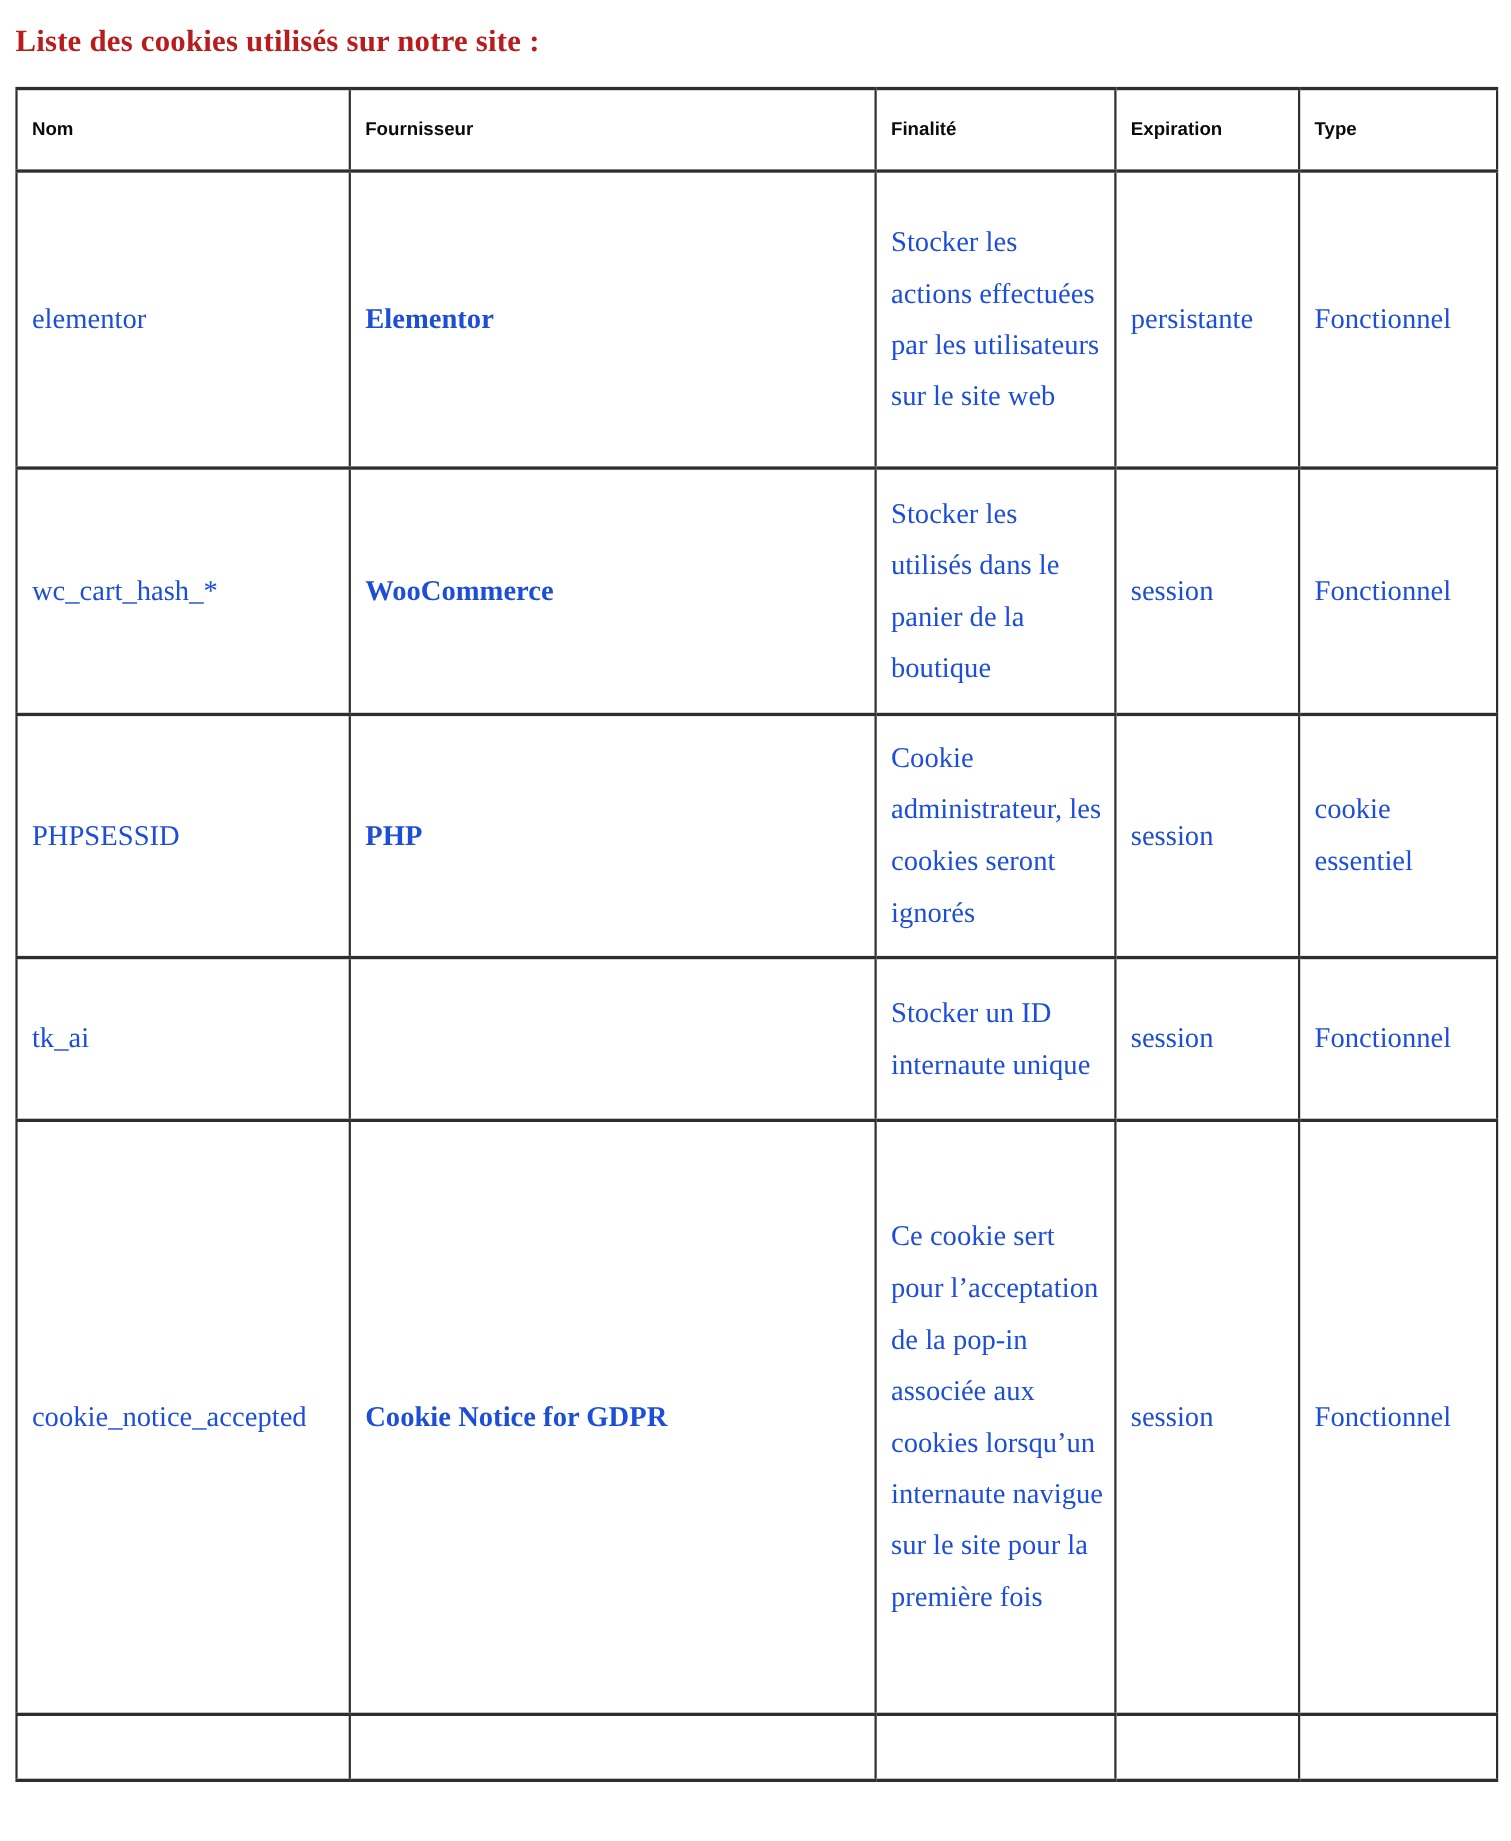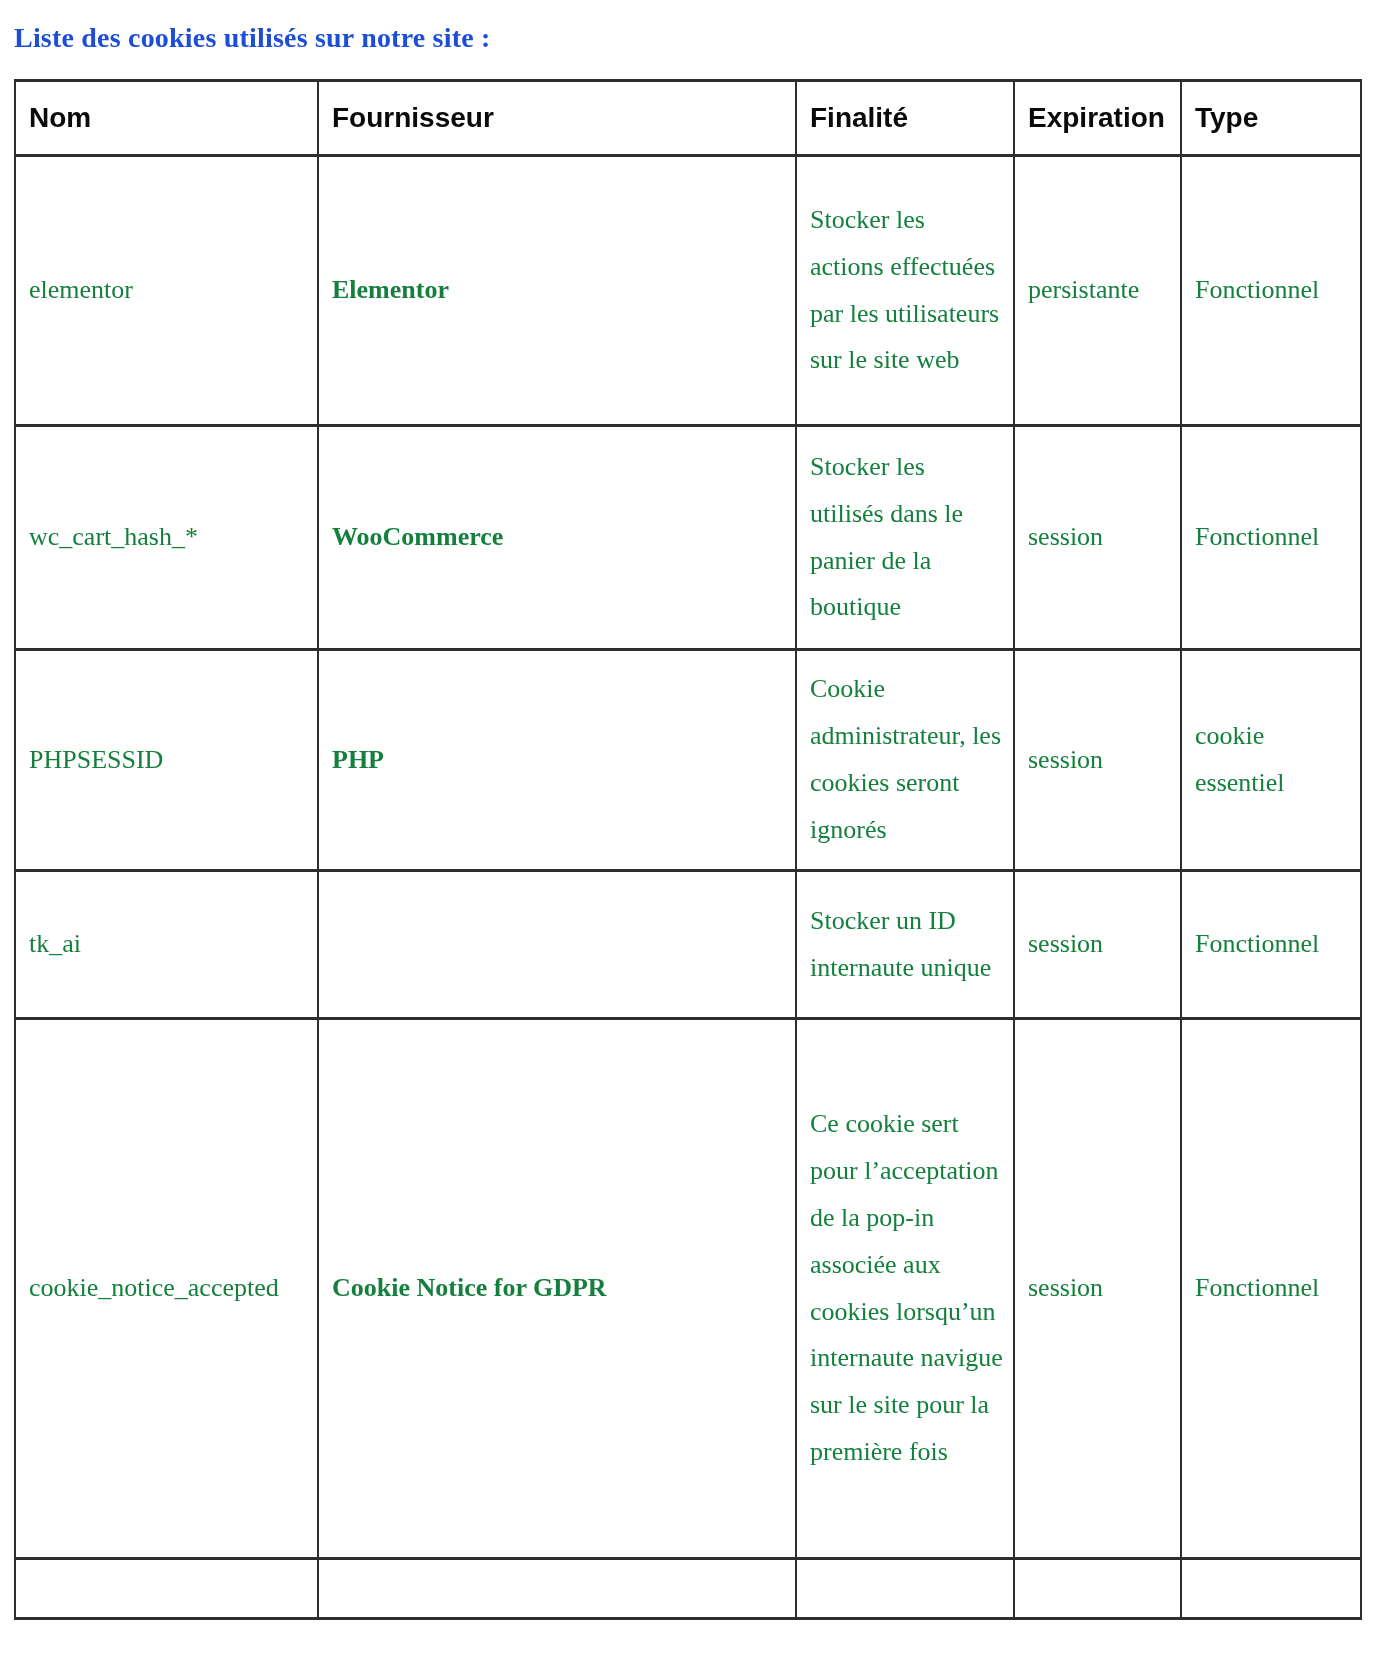--- a/index.html
+++ b/index.html
@@ -11,52 +11,52 @@
     width: 1374px;
     height: 1674px;
     overflow: hidden;
     font-family: "Liberation Serif", serif;
   }
   .page-title {
     margin: 22px 0 0 14px;
     font-family: "Liberation Serif", serif;
     font-size: 28px;
     font-weight: bold;
-    color: #1d4ed8;
+    color: #b91c1c;
     letter-spacing: 0.2px;
   }
   table.cookie-table {
     margin: 25px 0 0 14px;
     width: 1346px;
     border-collapse: collapse;
     table-layout: fixed;
   }
   .cookie-table th,
   .cookie-table td {
     border-left: 2px solid #2e2e2e;
     border-right: 2px solid #2e2e2e;
     border-top: 3px solid #2e2e2e;
     border-bottom: 3px solid #2e2e2e;
     text-align: left;
     vertical-align: middle;
     overflow: hidden;
   }
   .cookie-table th {
     font-family: "Liberation Sans", sans-serif;
-    font-size: 28px;
+    font-size: 17px;
     font-weight: 700;
     color: #0a0a0a;
     height: 72px;
     padding: 0 10px 0 13px;
   }
   .cookie-table td {
     font-family: "Liberation Serif", serif;
     font-size: 26px;
     line-height: 1.8;
-    color: #15803d;
+    color: #1d4ed8;
     padding: 10px 9px 10px 13px;
     word-wrap: break-word;
   }
   .cell-bold { font-weight: bold; }
   .cell-link { color: #47536B; font-weight: bold; }
   
   col.c-nom         { width: 303px; }
   col.c-fournisseur { width: 478px; }
   col.c-finalite    { width: 218px; }
   col.c-expiration  { width: 167px; }

